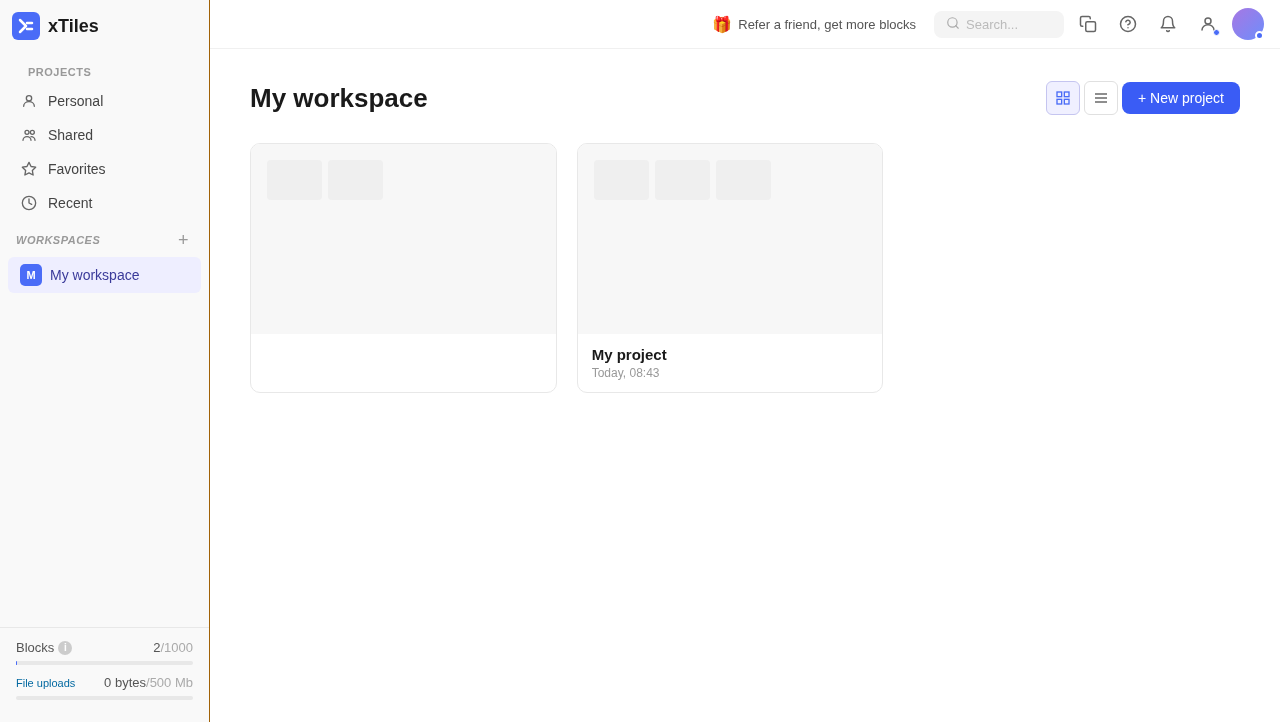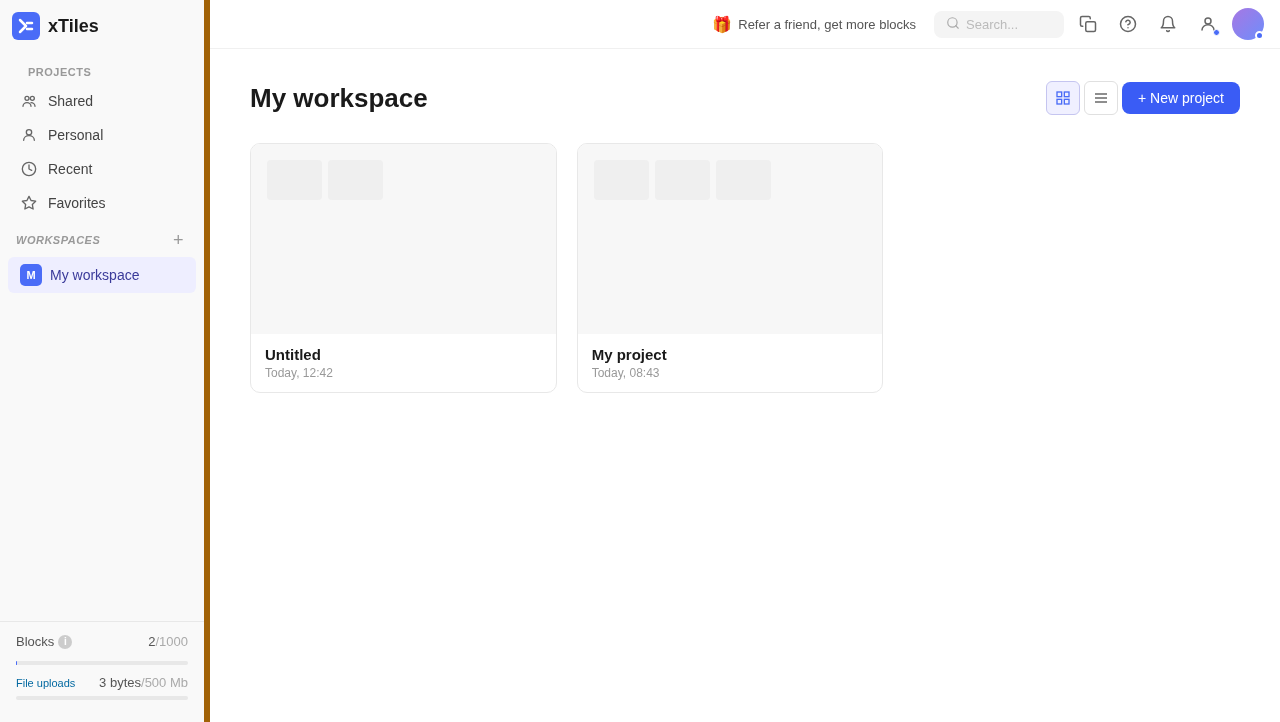--- a/index.html
+++ b/index.html
@@ -3,21 +3,21 @@
   <meta charset="utf-8">
   <style>
     * { box-sizing: border-box; margin: 0; padding: 0; }
     body { font-family: -apple-system, BlinkMacSystemFont, 'Segoe UI', sans-serif; background: #fff; display: flex; height: 100vh; overflow: hidden; }
 
     
     .sidebar {
       width: 210px;
       min-width: 210px;
       background: #f9f9f9;
-      border-right: 6px solid #a16207;
+      border-right: 1px solid #a16207;
       display: flex;
       flex-direction: column;
       height: 100vh;
       padding: 12px 0 0 0;
     }
     .sidebar-logo {
       display: flex;
       align-items: center;
       gap: 8px;
       padding: 0 12px 16px 12px;
@@ -95,21 +95,21 @@
     }
     .sidebar-bottom {
       margin-top: auto;
       border-top: 1px solid #e8e8e8;
       padding: 12px 16px;
     }
     .blocks-row {
       display: flex;
       align-items: center;
       justify-content: space-between;
-      margin-bottom: 12px;
+      margin-bottom: 6px;
     }
     .blocks-label {
       display: flex;
       align-items: center;
       gap: 4px;
       font-size: 13px;
       color: #555;
     }
     .info-icon {
       width: 14px;
@@ -380,56 +380,56 @@
       </svg>
     </div>
     <span class="sidebar-logo-text">xTiles</span>
   </div>
 
   <div class="sidebar-section-label">PROJECTS</div>
 
   <div class="sidebar-nav-item">
     <span class="sidebar-nav-icon">
       <svg width="16" height="16" viewBox="0 0 24 24" fill="none" stroke="currentColor" stroke-width="2" stroke-linecap="round" stroke-linejoin="round">
+        <circle cx="12" cy="8" r="4"></circle>
+          <path d="M4 20c0-4 3.6-7 8-7s8 3 8 7"></path>
+      </svg>
+    </span>
+    <span>Personal</span>
+  </div>
+
+  <div class="sidebar-nav-item">
+    <span class="sidebar-nav-icon">
+      <svg width="16" height="16" viewBox="0 0 24 24" fill="none" stroke="currentColor" stroke-width="2" stroke-linecap="round" stroke-linejoin="round">
         <circle cx="9" cy="8" r="3"></circle>
           <path d="M3 20c0-3 2.7-5.5 6-5.5s6 2.5 6 5.5"></path>
         <circle cx="17" cy="8" r="3"></circle>
           <path d="M21 20c0-3-2.7-5.5-6-5.5"></path>
       </svg>
     </span>
     <span>Shared</span>
   </div>
 
   <div class="sidebar-nav-item">
     <span class="sidebar-nav-icon">
       <svg width="16" height="16" viewBox="0 0 24 24" fill="none" stroke="currentColor" stroke-width="2" stroke-linecap="round" stroke-linejoin="round">
-        <circle cx="12" cy="8" r="4"></circle>
-          <path d="M4 20c0-4 3.6-7 8-7s8 3 8 7"></path>
+        <polygon points="12 2 15.09 8.26 22 9.27 17 14.14 18.18 21.02 12 17.77 5.82 21.02 7 14.14 2 9.27 8.91 8.26 12 2"></polygon>
       </svg>
     </span>
-    <span>Personal</span>
+    <span>Favorites</span>
   </div>
 
   <div class="sidebar-nav-item">
     <span class="sidebar-nav-icon">
       <svg width="16" height="16" viewBox="0 0 24 24" fill="none" stroke="currentColor" stroke-width="2" stroke-linecap="round" stroke-linejoin="round">
         <circle cx="12" cy="12" r="10"></circle>
           <polyline points="12 6 12 12 16 14"></polyline>
       </svg>
     </span>
     <span>Recent</span>
-  </div>
-
-  <div class="sidebar-nav-item">
-    <span class="sidebar-nav-icon">
-      <svg width="16" height="16" viewBox="0 0 24 24" fill="none" stroke="currentColor" stroke-width="2" stroke-linecap="round" stroke-linejoin="round">
-        <polygon points="12 2 15.09 8.26 22 9.27 17 14.14 18.18 21.02 12 17.77 5.82 21.02 7 14.14 2 9.27 8.91 8.26 12 2"></polygon>
-      </svg>
-    </span>
-    <span>Favorites</span>
   </div>
 
   <div class="workspaces-header">
     <span class="workspaces-label">WORKSPACES</span>
     <span class="add-workspace-btn">+</span>
   </div>
 
   <div class="sidebar-workspace-item active">
     <div class="workspace-icon">M</div>
     <span>My workspace</span>
@@ -444,21 +444,21 @@
       <div class="blocks-value">
         <span>2</span><span class="blocks-max">/1000</span>
       </div>
     </div>
     <div class="progress-bar-bg">
       <div class="progress-bar-fill" style="width: 0.2%"></div>
     </div>
     <div class="file-uploads-row">
       <div class="file-uploads-label">File uploads</div>
       <div class="file-uploads-value">
-        <span>3 bytes</span><span class="file-uploads-max">/500 Mb</span>
+        <span>0 bytes</span><span class="file-uploads-max">/500 Mb</span>
       </div>
     </div>
     <div class="progress-bar-bg2">
       <div class="progress-bar-fill" style="width: 0%"></div>
     </div>
   </div>
 </div>
 
 <div class="main-content">
 
@@ -532,24 +532,20 @@
 
     <div class="projects-grid">
 
       <div class="project-card">
         <div class="project-card-preview">
           <div style="display:flex;gap:6px;">
             <div class="project-card-mini-block"></div>
             <div class="project-card-mini-block"></div>
           </div>
         </div>
-        <div class="project-card-info">
-          <div class="project-card-name">Untitled</div>
-          <div class="project-card-date">Today, 12:42</div>
-        </div>
       </div>
 
       <div class="project-card">
         <div class="project-card-preview">
           <div style="display:flex;gap:6px;">
             <div class="project-card-mini-block"></div>
             <div class="project-card-mini-block"></div>
             <div class="project-card-mini-block"></div>
           </div>
         </div>

